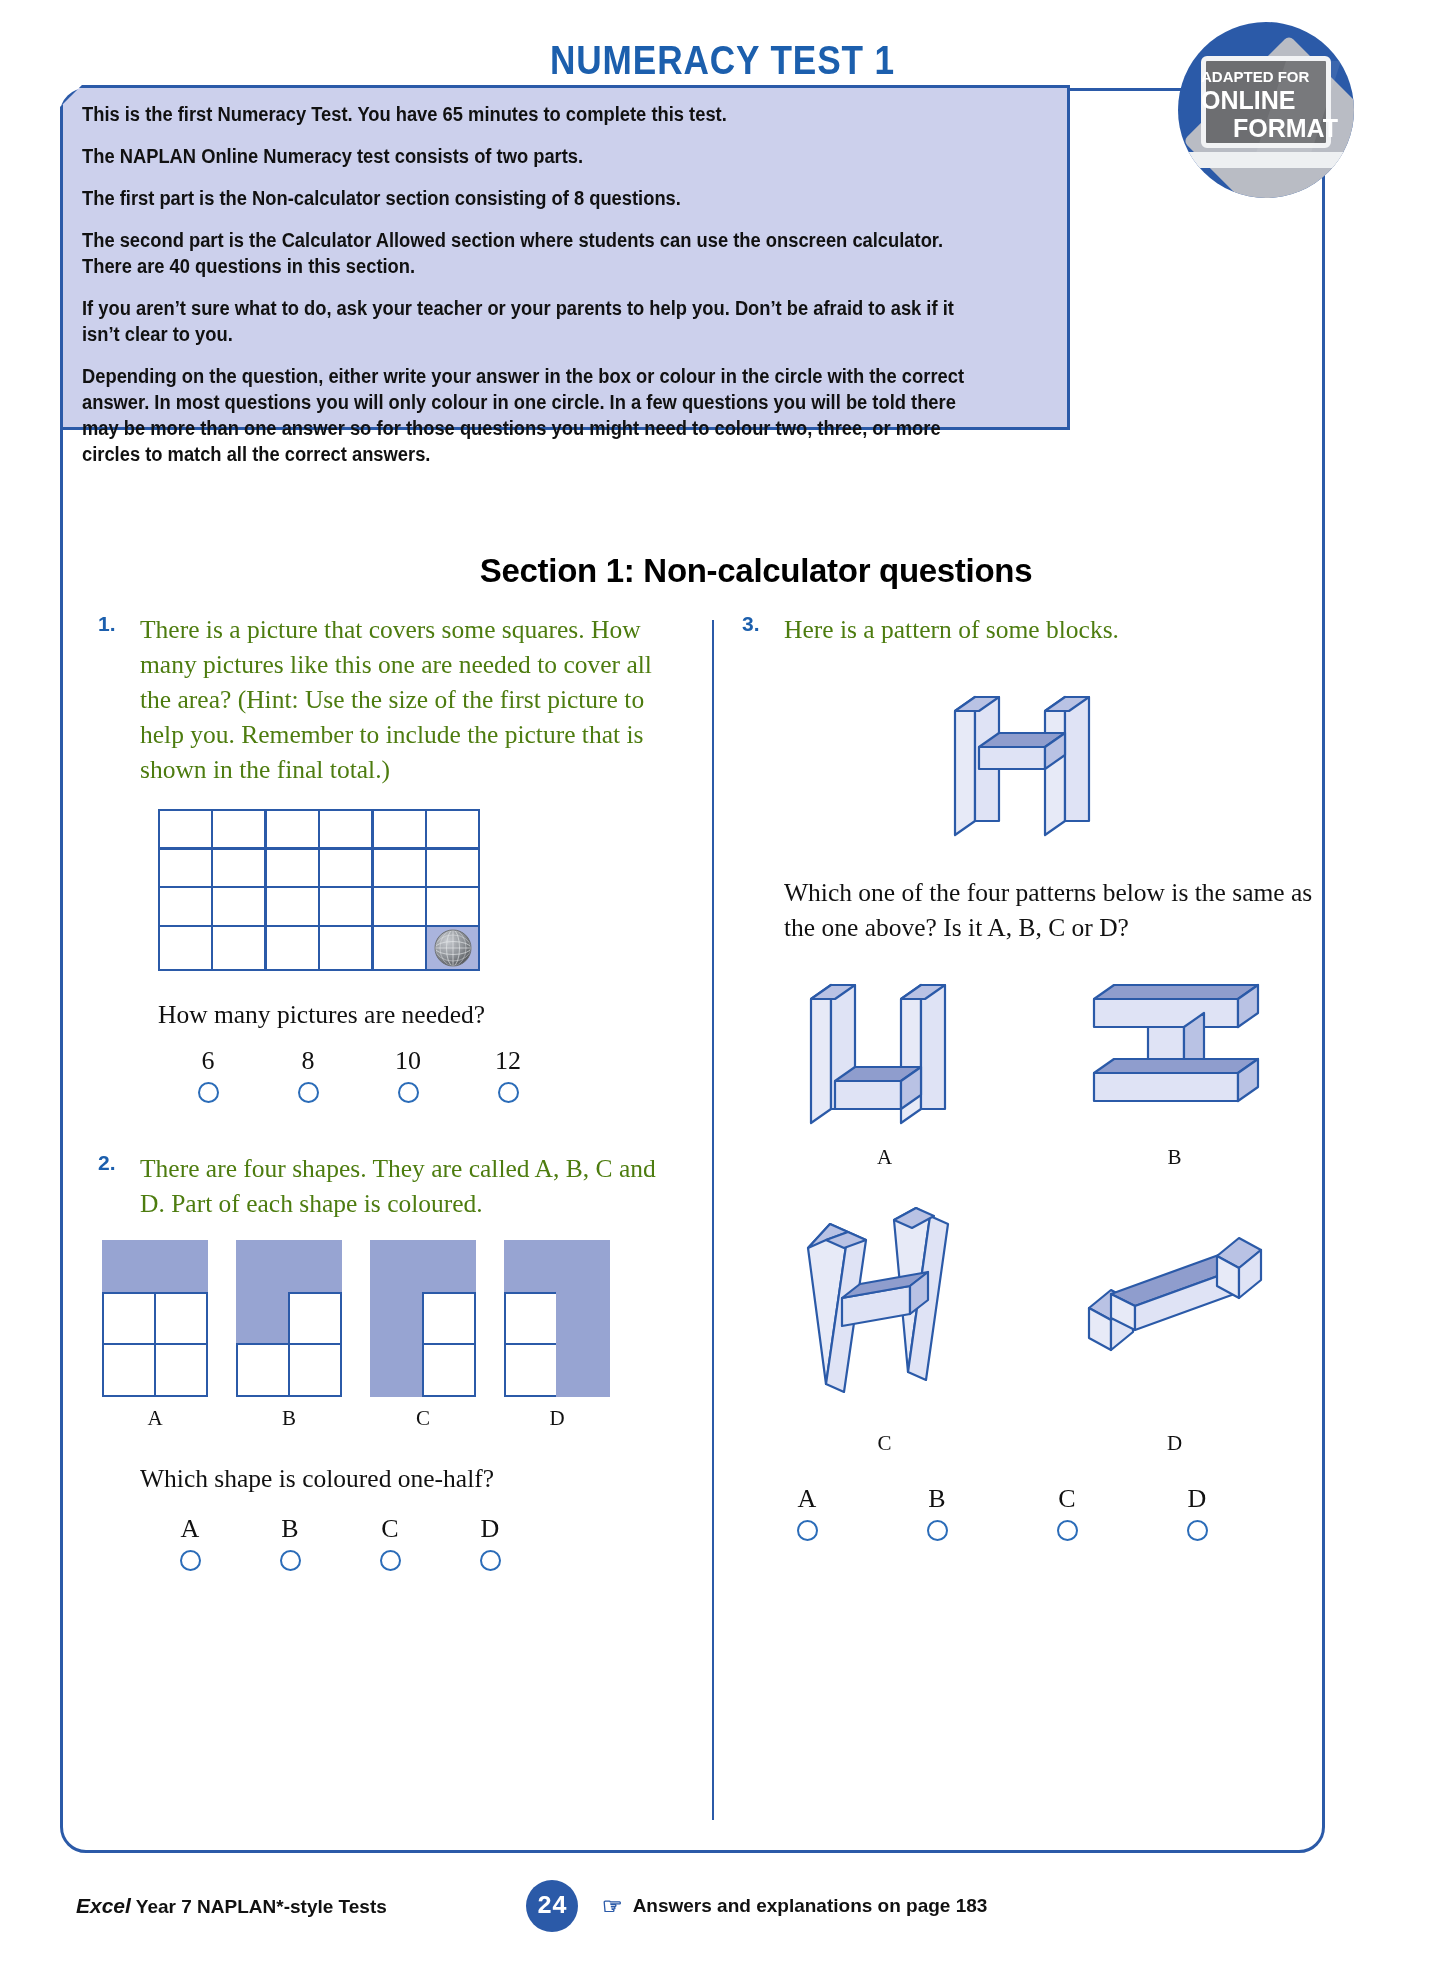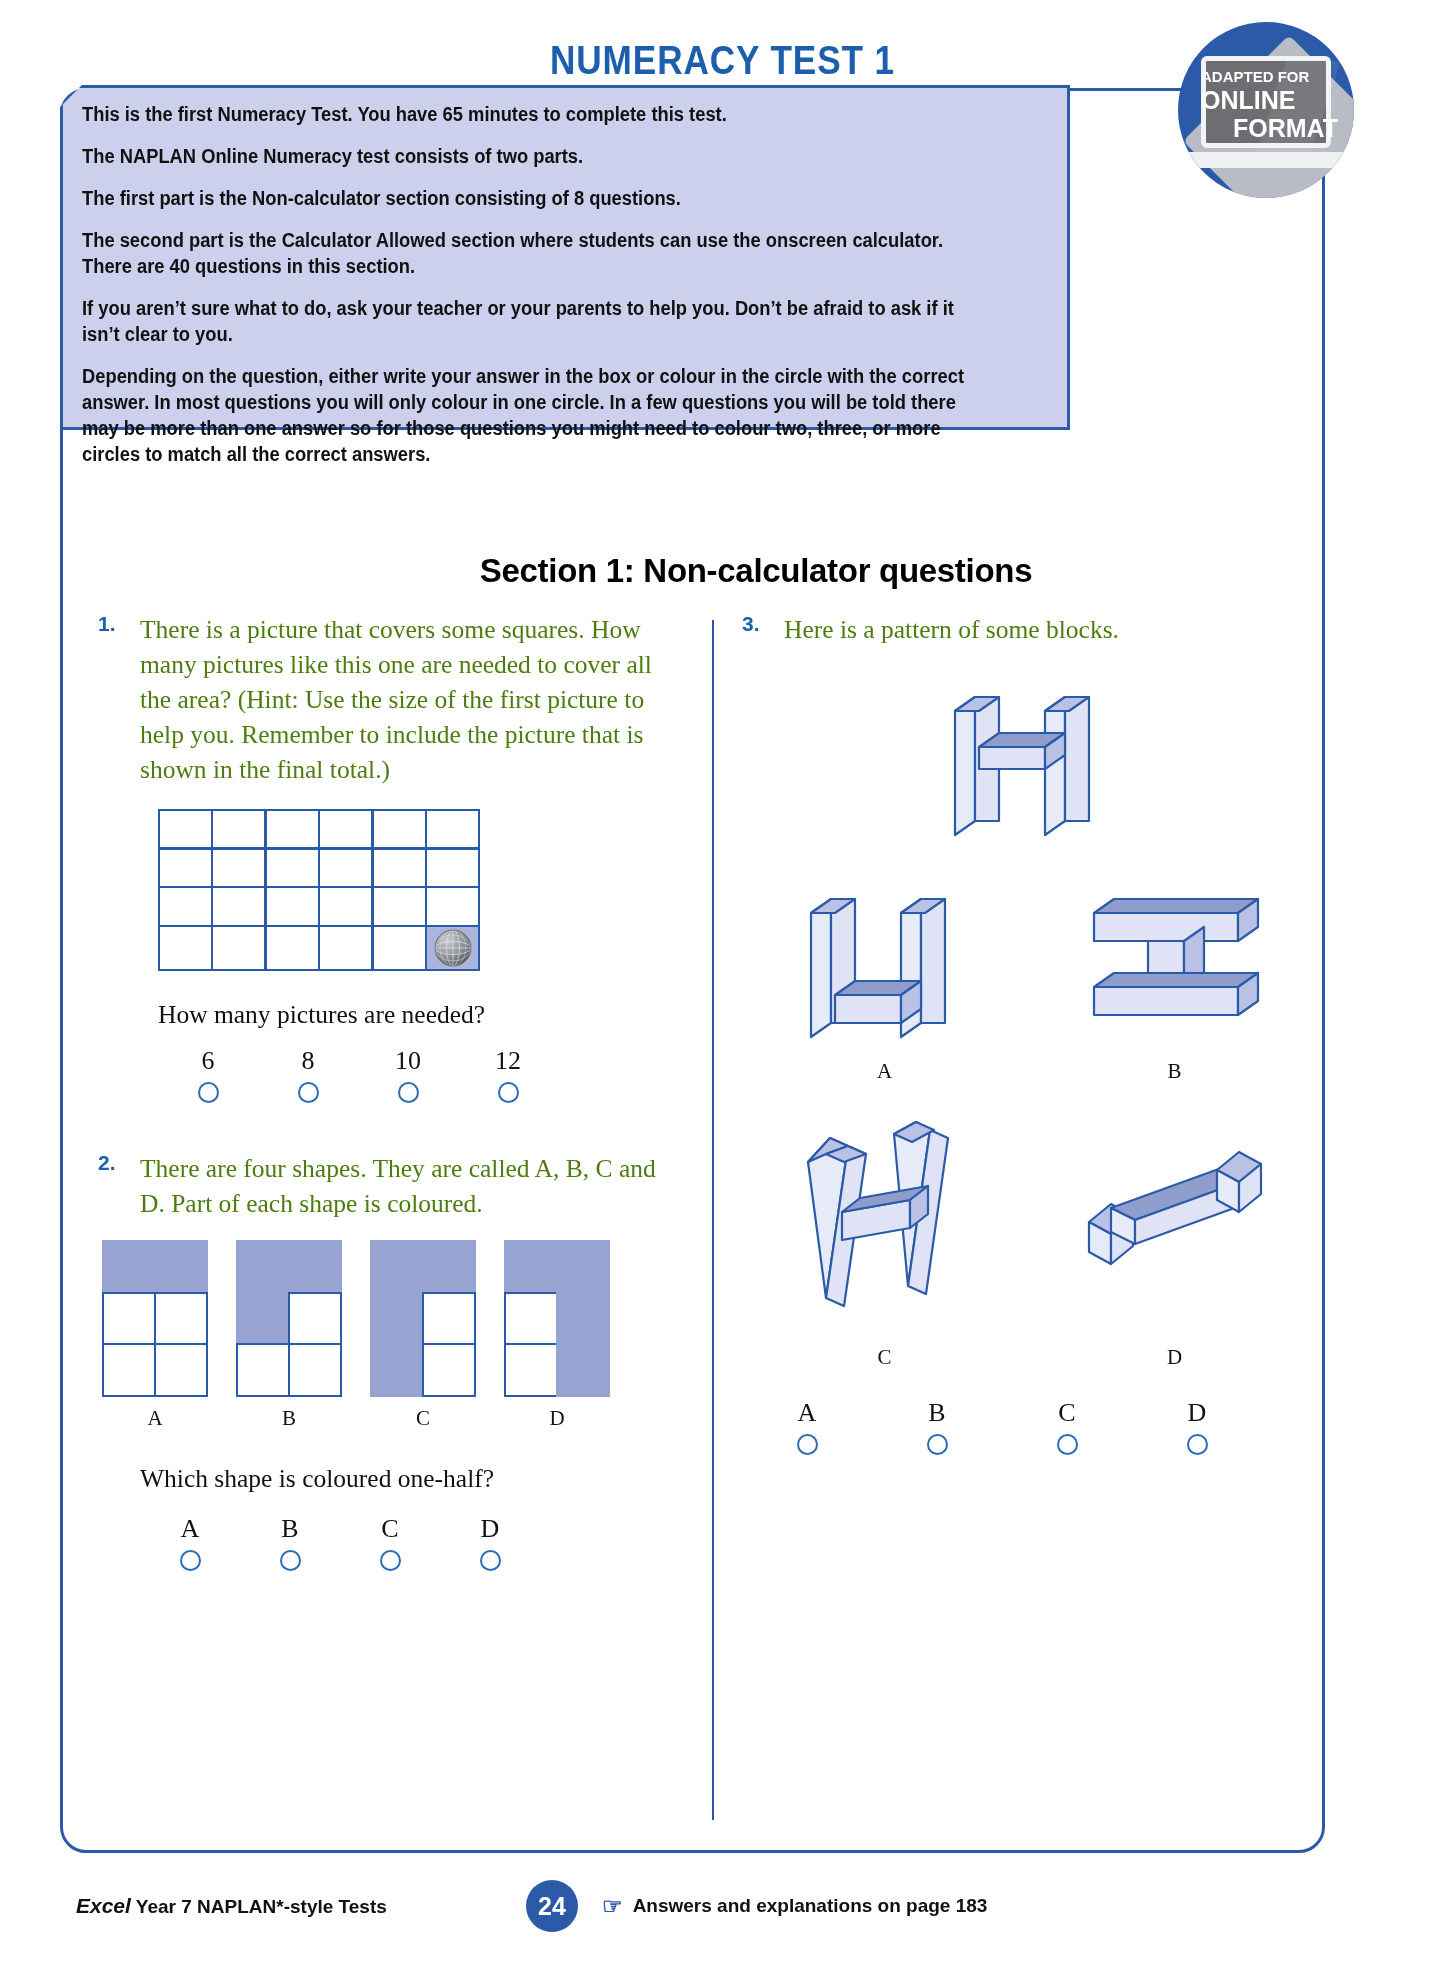--- a/index.html
+++ b/index.html
@@ -237,21 +237,21 @@
     font-size: 19px; font-weight: bold;
     color: #111;
     width: 450px;
   }
   .footer-left .excel { font-style: italic; font-size: 21px; }
   .page-circle {
     width: 52px; height: 52px;
     border-radius: 50%;
     background: #2b5aa8;
     color: #fff;
-    font-family: Liberation Sans, sans-serif;
+    font-family: Liberation Mono, monospace;
     font-weight: bold;
     font-size: 25px;
     display: flex; align-items: center; justify-content: center;
     margin-right: 24px;
   }
   .footer-right {
     font-family: "Liberation Sans", sans-serif;
     font-size: 19px; font-weight: bold;
     color: #111;
     display: flex; align-items: center; gap: 10px;
@@ -455,20 +455,21 @@
           <polygon points="128,28 152,28 152,152 128,152" fill="#dfe3f5"></polygon>
           <polygon points="108,42 128,28 152,28 132,42" fill="#b9c2e4"></polygon>
 
           <polygon points="42,78 108,78 108,100 42,100" fill="#dfe3f5"></polygon>
           <polygon points="42,78 62,64 128,64 108,78" fill="#8f9dcd"></polygon>
           <polygon points="108,78 128,64 128,86 108,100" fill="#b9c2e4"></polygon>
         </g>
       </svg>
     </div>
 
+    <div class="sub-text" style="margin-top:16px;">Which one of the four patterns below is the same as the one above? Is it A, B, C or D?</div>
 
     <div class="fig-row" style="margin-top:24px;">
       <div>
         <svg class="blockfig" width="180" height="170" viewBox="0 0 180 170">
           <g stroke="#2b5aa8" stroke-width="2.2" stroke-linejoin="round">
             <polygon points="16,30 36,16 36,140 16,154" fill="#e7eaf7"></polygon>
             <polygon points="36,16 60,16 60,140 36,140" fill="#dfe3f5"></polygon>
             <polygon points="16,30 36,16 60,16 40,30" fill="#b9c2e4"></polygon>
             <polygon points="106,30 126,16 126,140 106,154" fill="#e7eaf7"></polygon>
             <polygon points="126,16 150,16 150,140 126,140" fill="#dfe3f5"></polygon>

